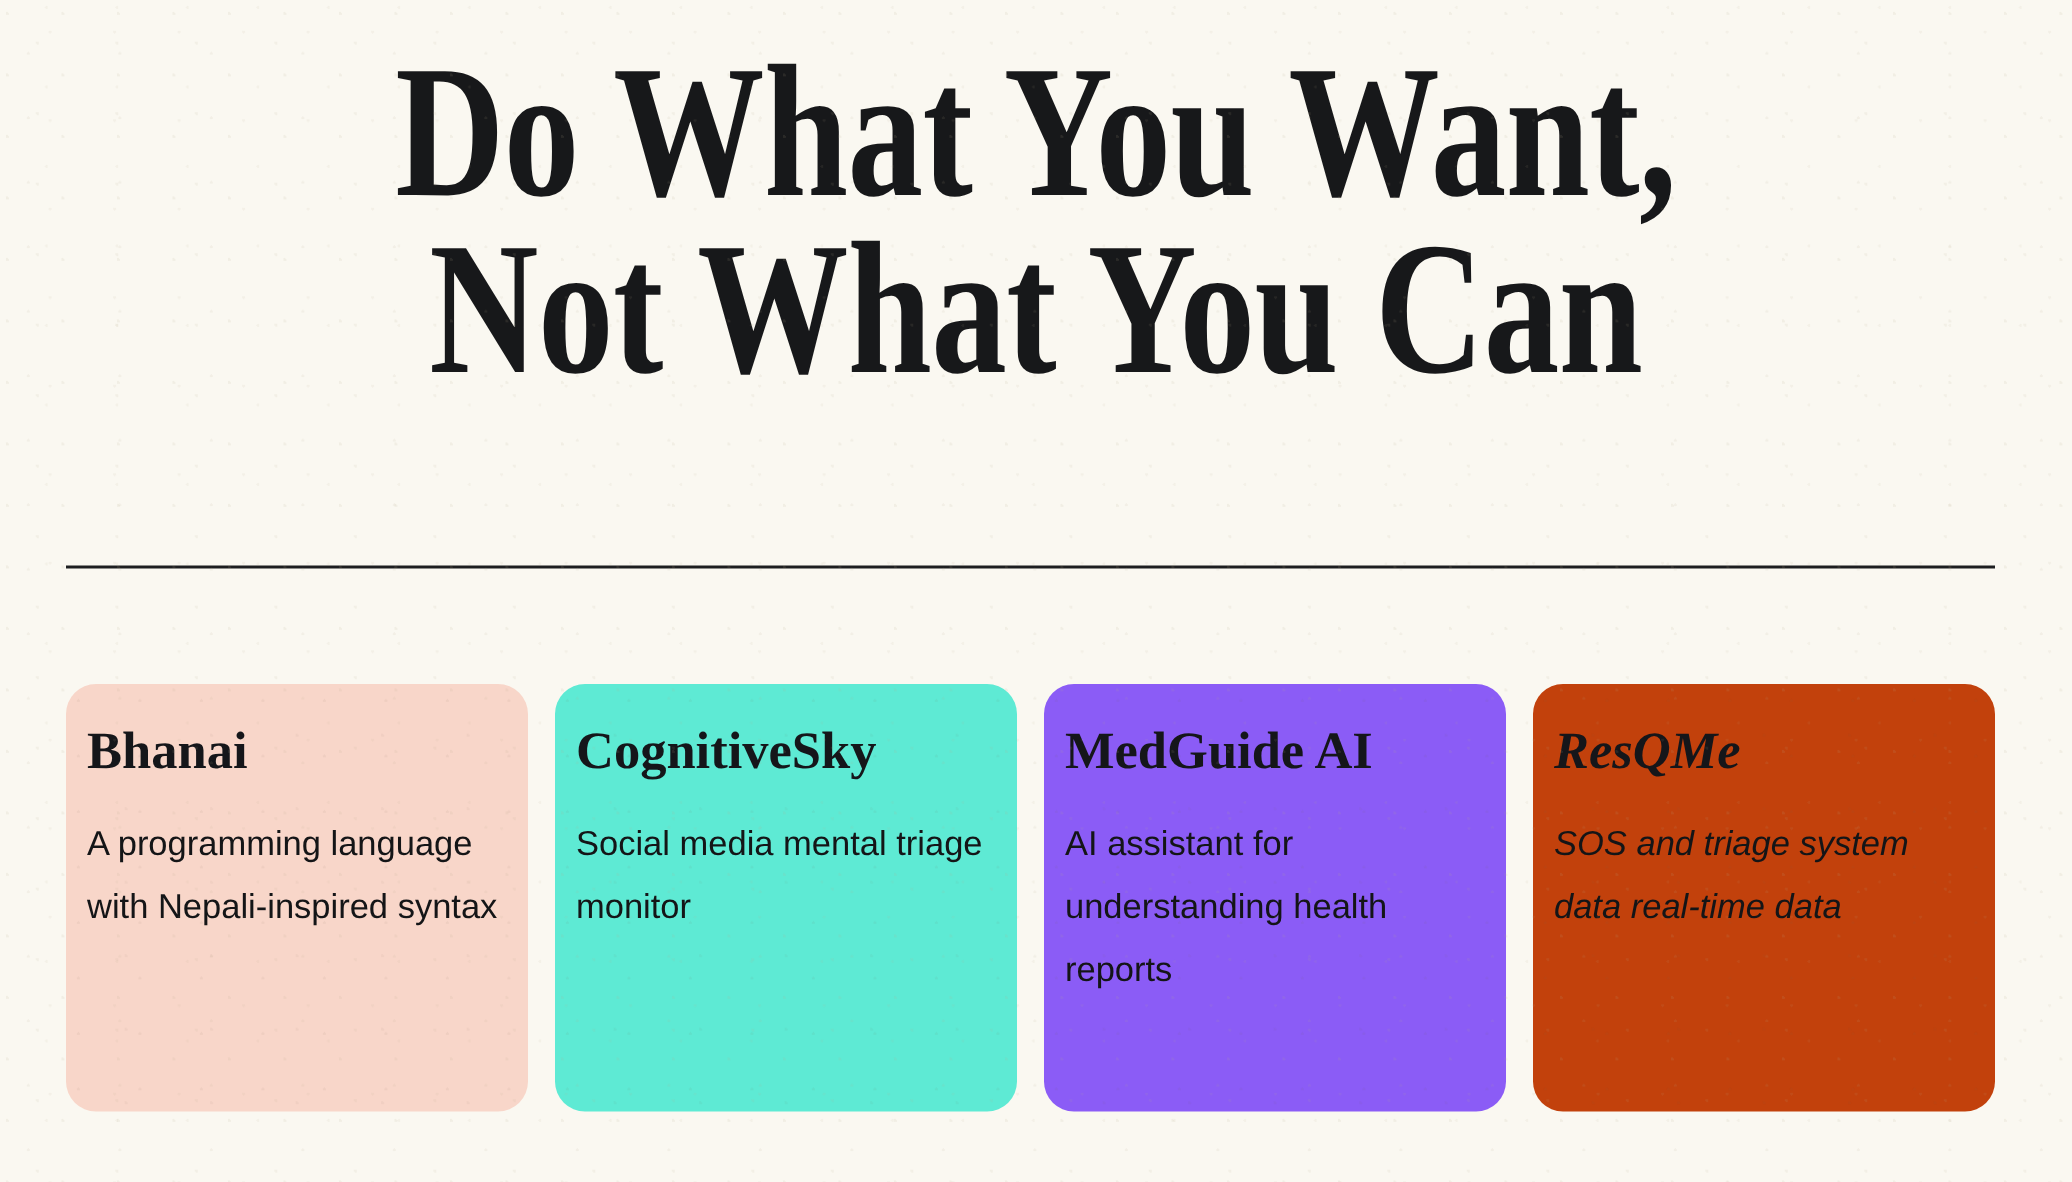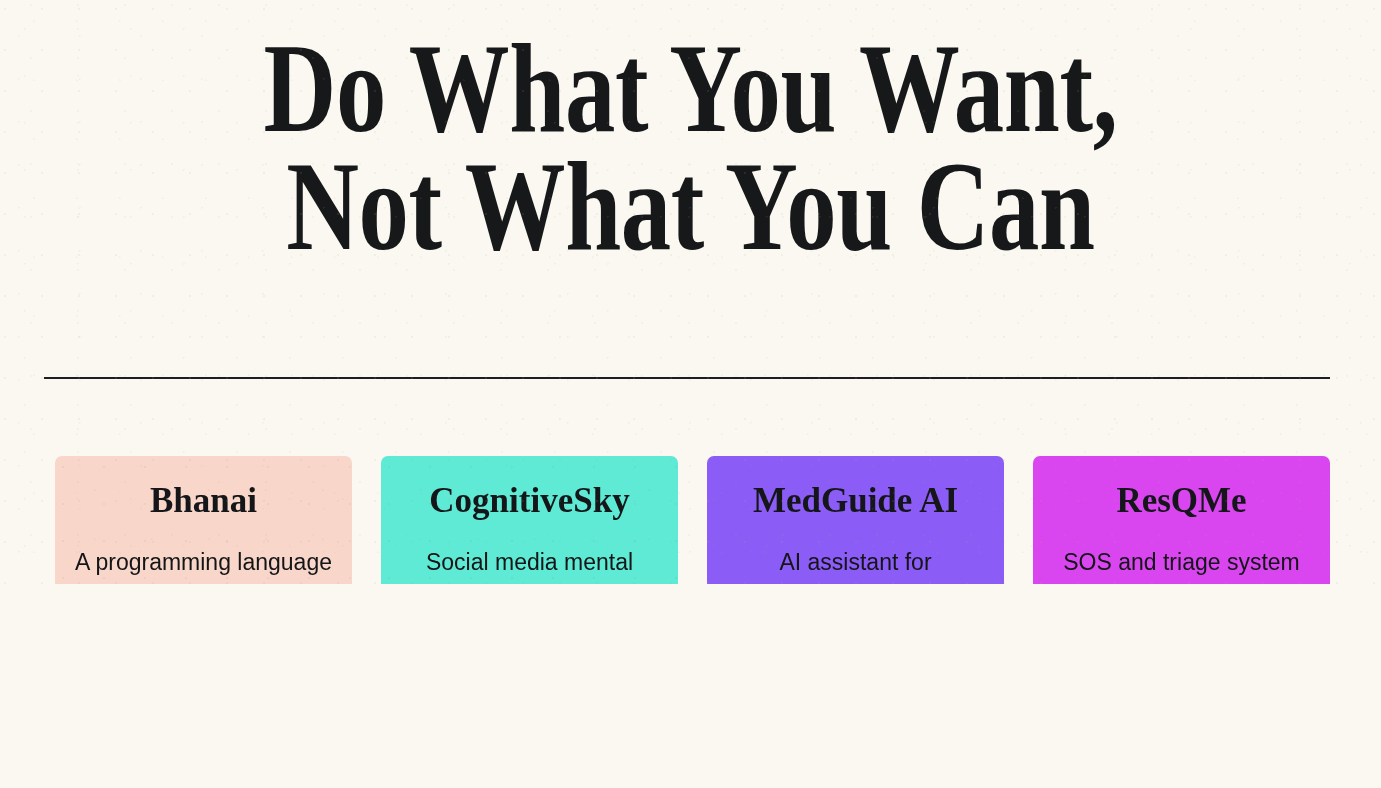--- a/index.html
+++ b/index.html
@@ -13,21 +13,21 @@
     overflow: hidden;
     background-color: #faf8f1;
     font-family: "Liberation Sans", sans-serif;
     -webkit-font-smoothing: antialiased;
   }
 
   
   #slide {
     position: relative;
     width: 1381px;
-    height: 584px;
+    height: 788px;
     box-sizing: border-box;
     background-color: #faf8f1;
     overflow: hidden;
   }
   #grain {
     position: absolute;
     inset: 0;
     pointer-events: none;
     opacity: .5;
     background-image:
@@ -79,27 +79,26 @@
     left: 44px;
     top: 456px;
     width: 1286px;
     height: 285px;
     display: flex;
     gap: 18px;
     z-index: 2;
   }
   .card {
     flex: 1 1 0;
-    border-radius: 7px;
+    border-radius: 20px;
     box-sizing: border-box;
     padding: 26px 14px 10px 14px;
-    text-align: center;
+    text-align: left;
     position: relative;
     overflow: hidden;
-    margin-left: 11px;
   }
   .card::after {
     
     content: "";
     position: absolute;
     inset: 0;
     pointer-events: none;
     opacity: .35;
     background-image:
       radial-gradient(circle at 20% 30%, rgba(120,105,85,.20) 0 1px, transparent 1px),
@@ -152,19 +151,19 @@
     <div class="card" style="background-color: #5eead4;">
       <div class="card-title">CognitiveSky</div>
       <div class="card-desc">Social media mental triage monitor</div>
     </div>
 
     <div class="card" style="background-color: #8b5cf6;">
       <div class="card-title">MedGuide AI</div>
       <div class="card-desc">AI assistant for understanding health reports</div>
     </div>
 
-    <div class="card" style="background-color: #d946ef;">
+    <div class="card" style="background-color: #c2410c; font-style: italic;">
       <div class="card-title">ResQMe</div>
       <div class="card-desc">SOS and triage system data real-time data</div>
     </div>
 
   </div>
 </div>
 
 </body></html>

